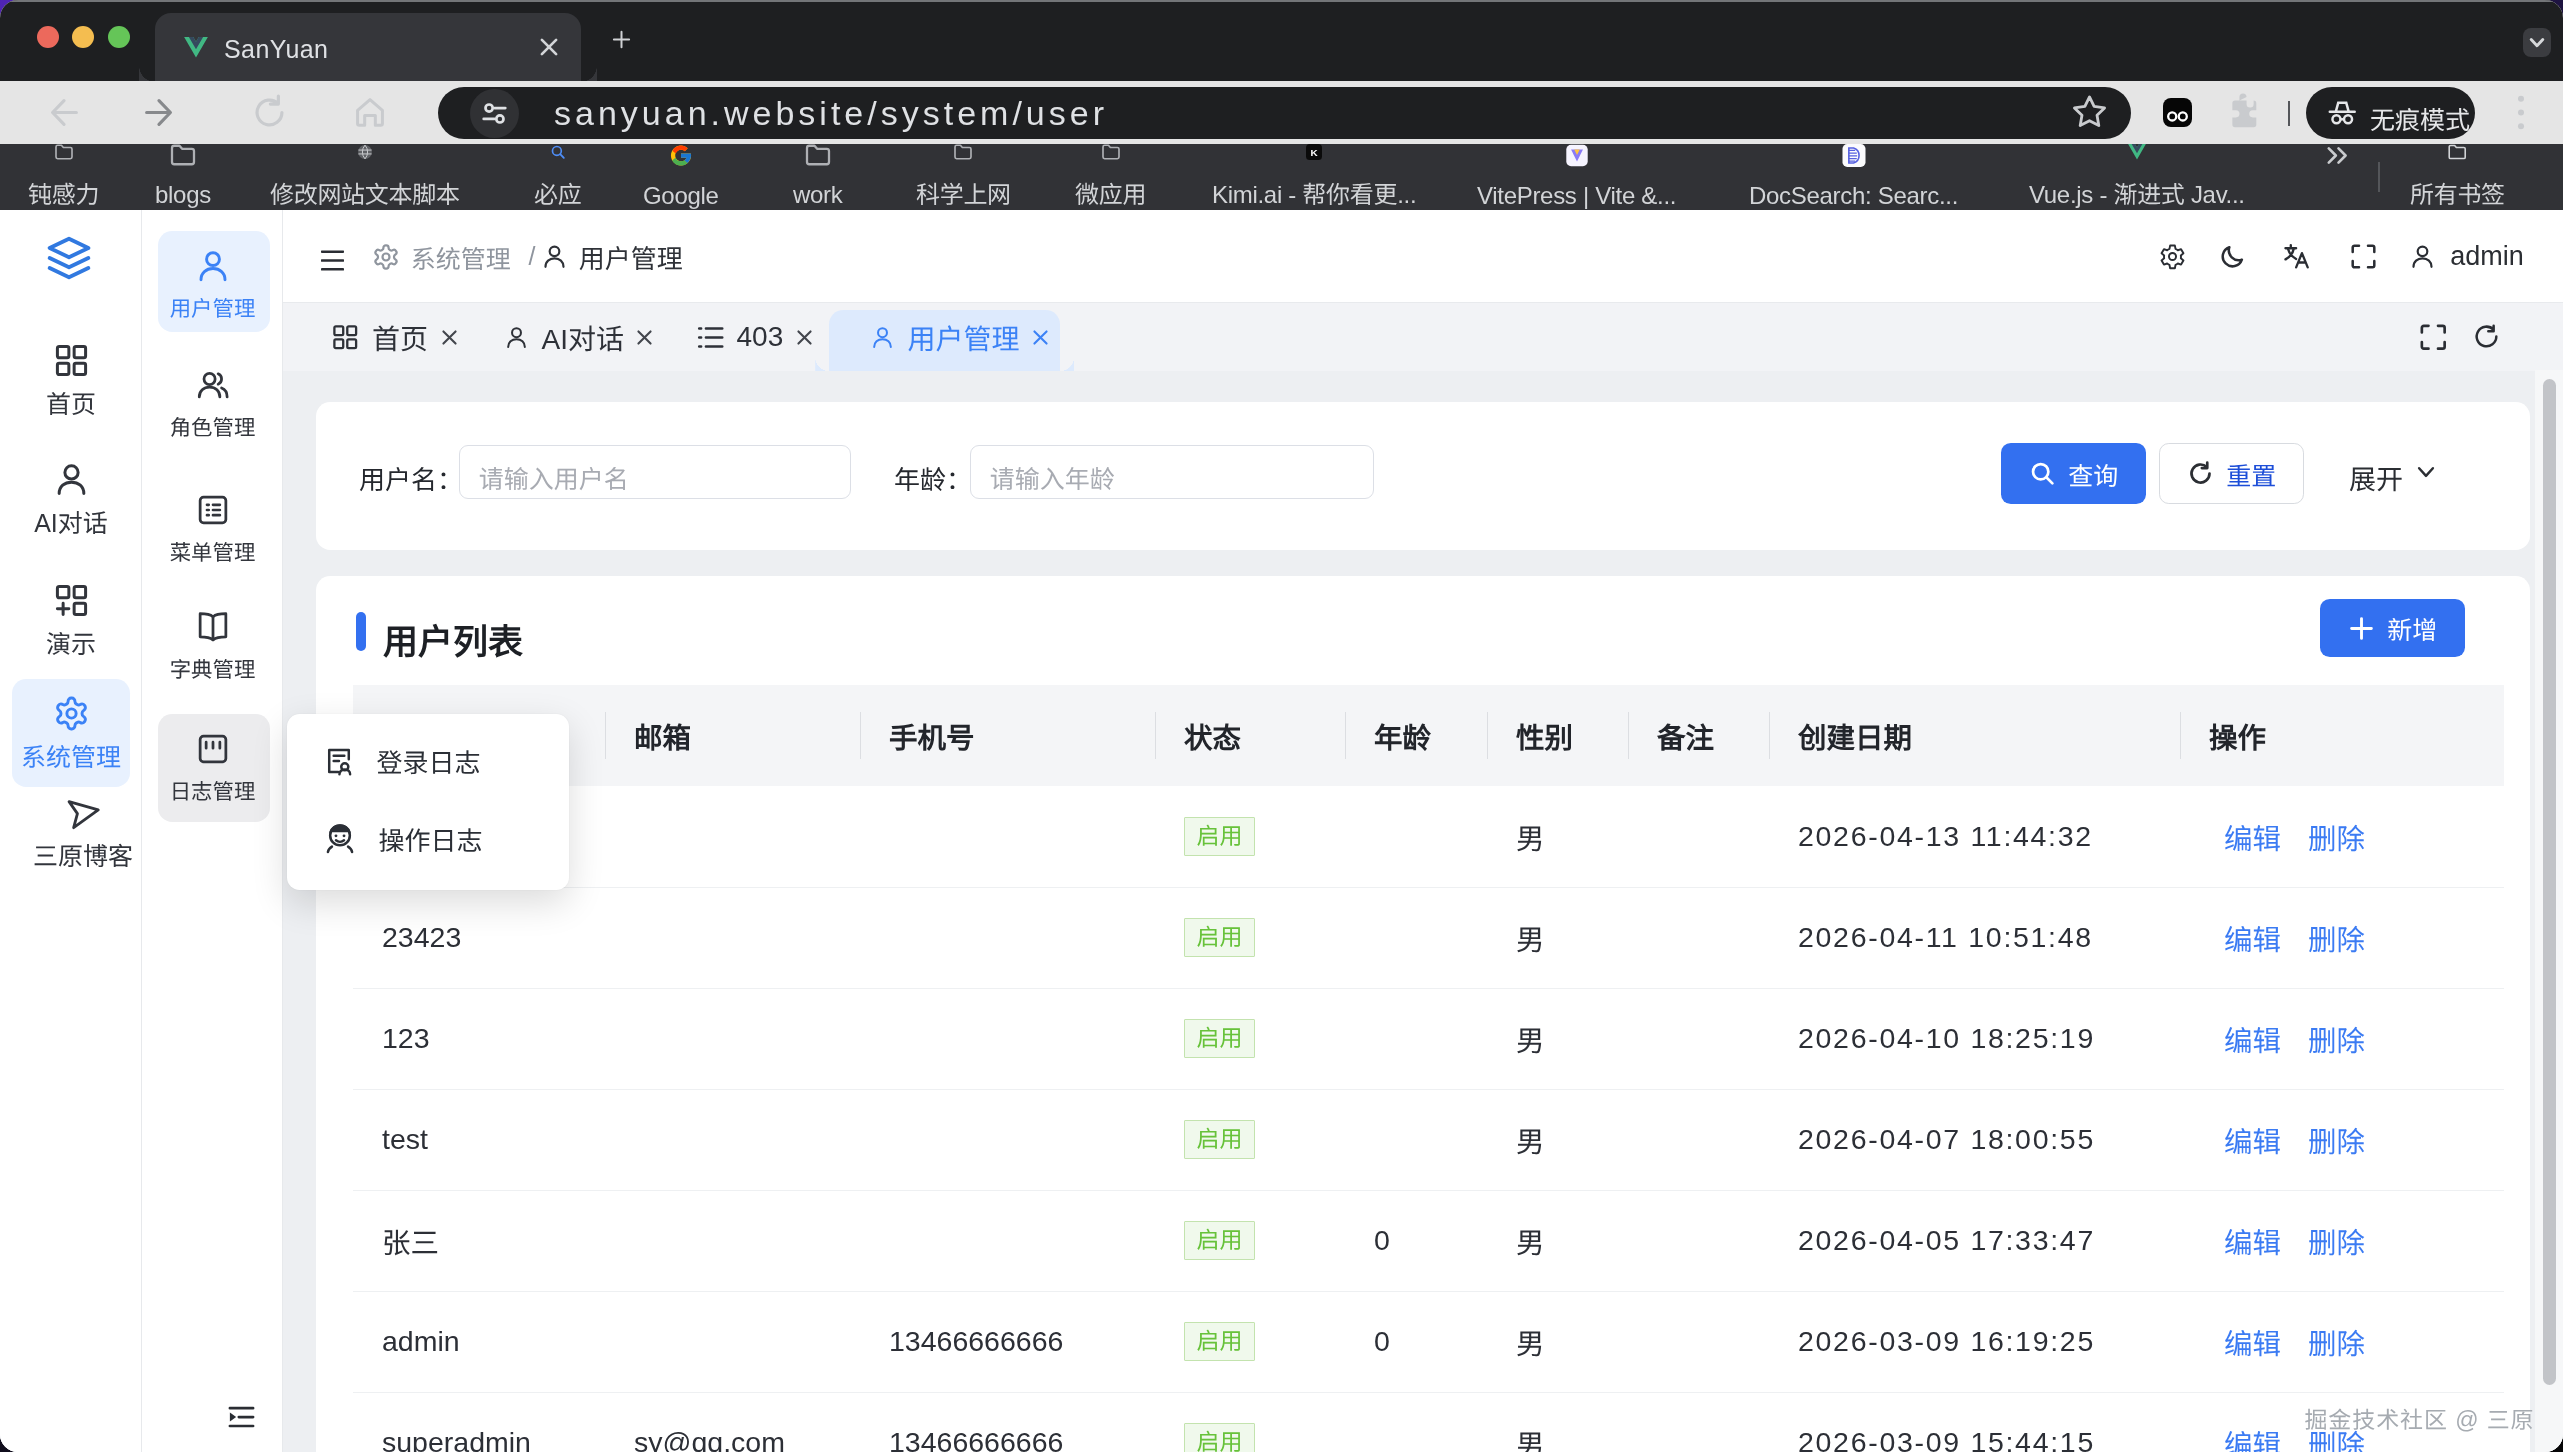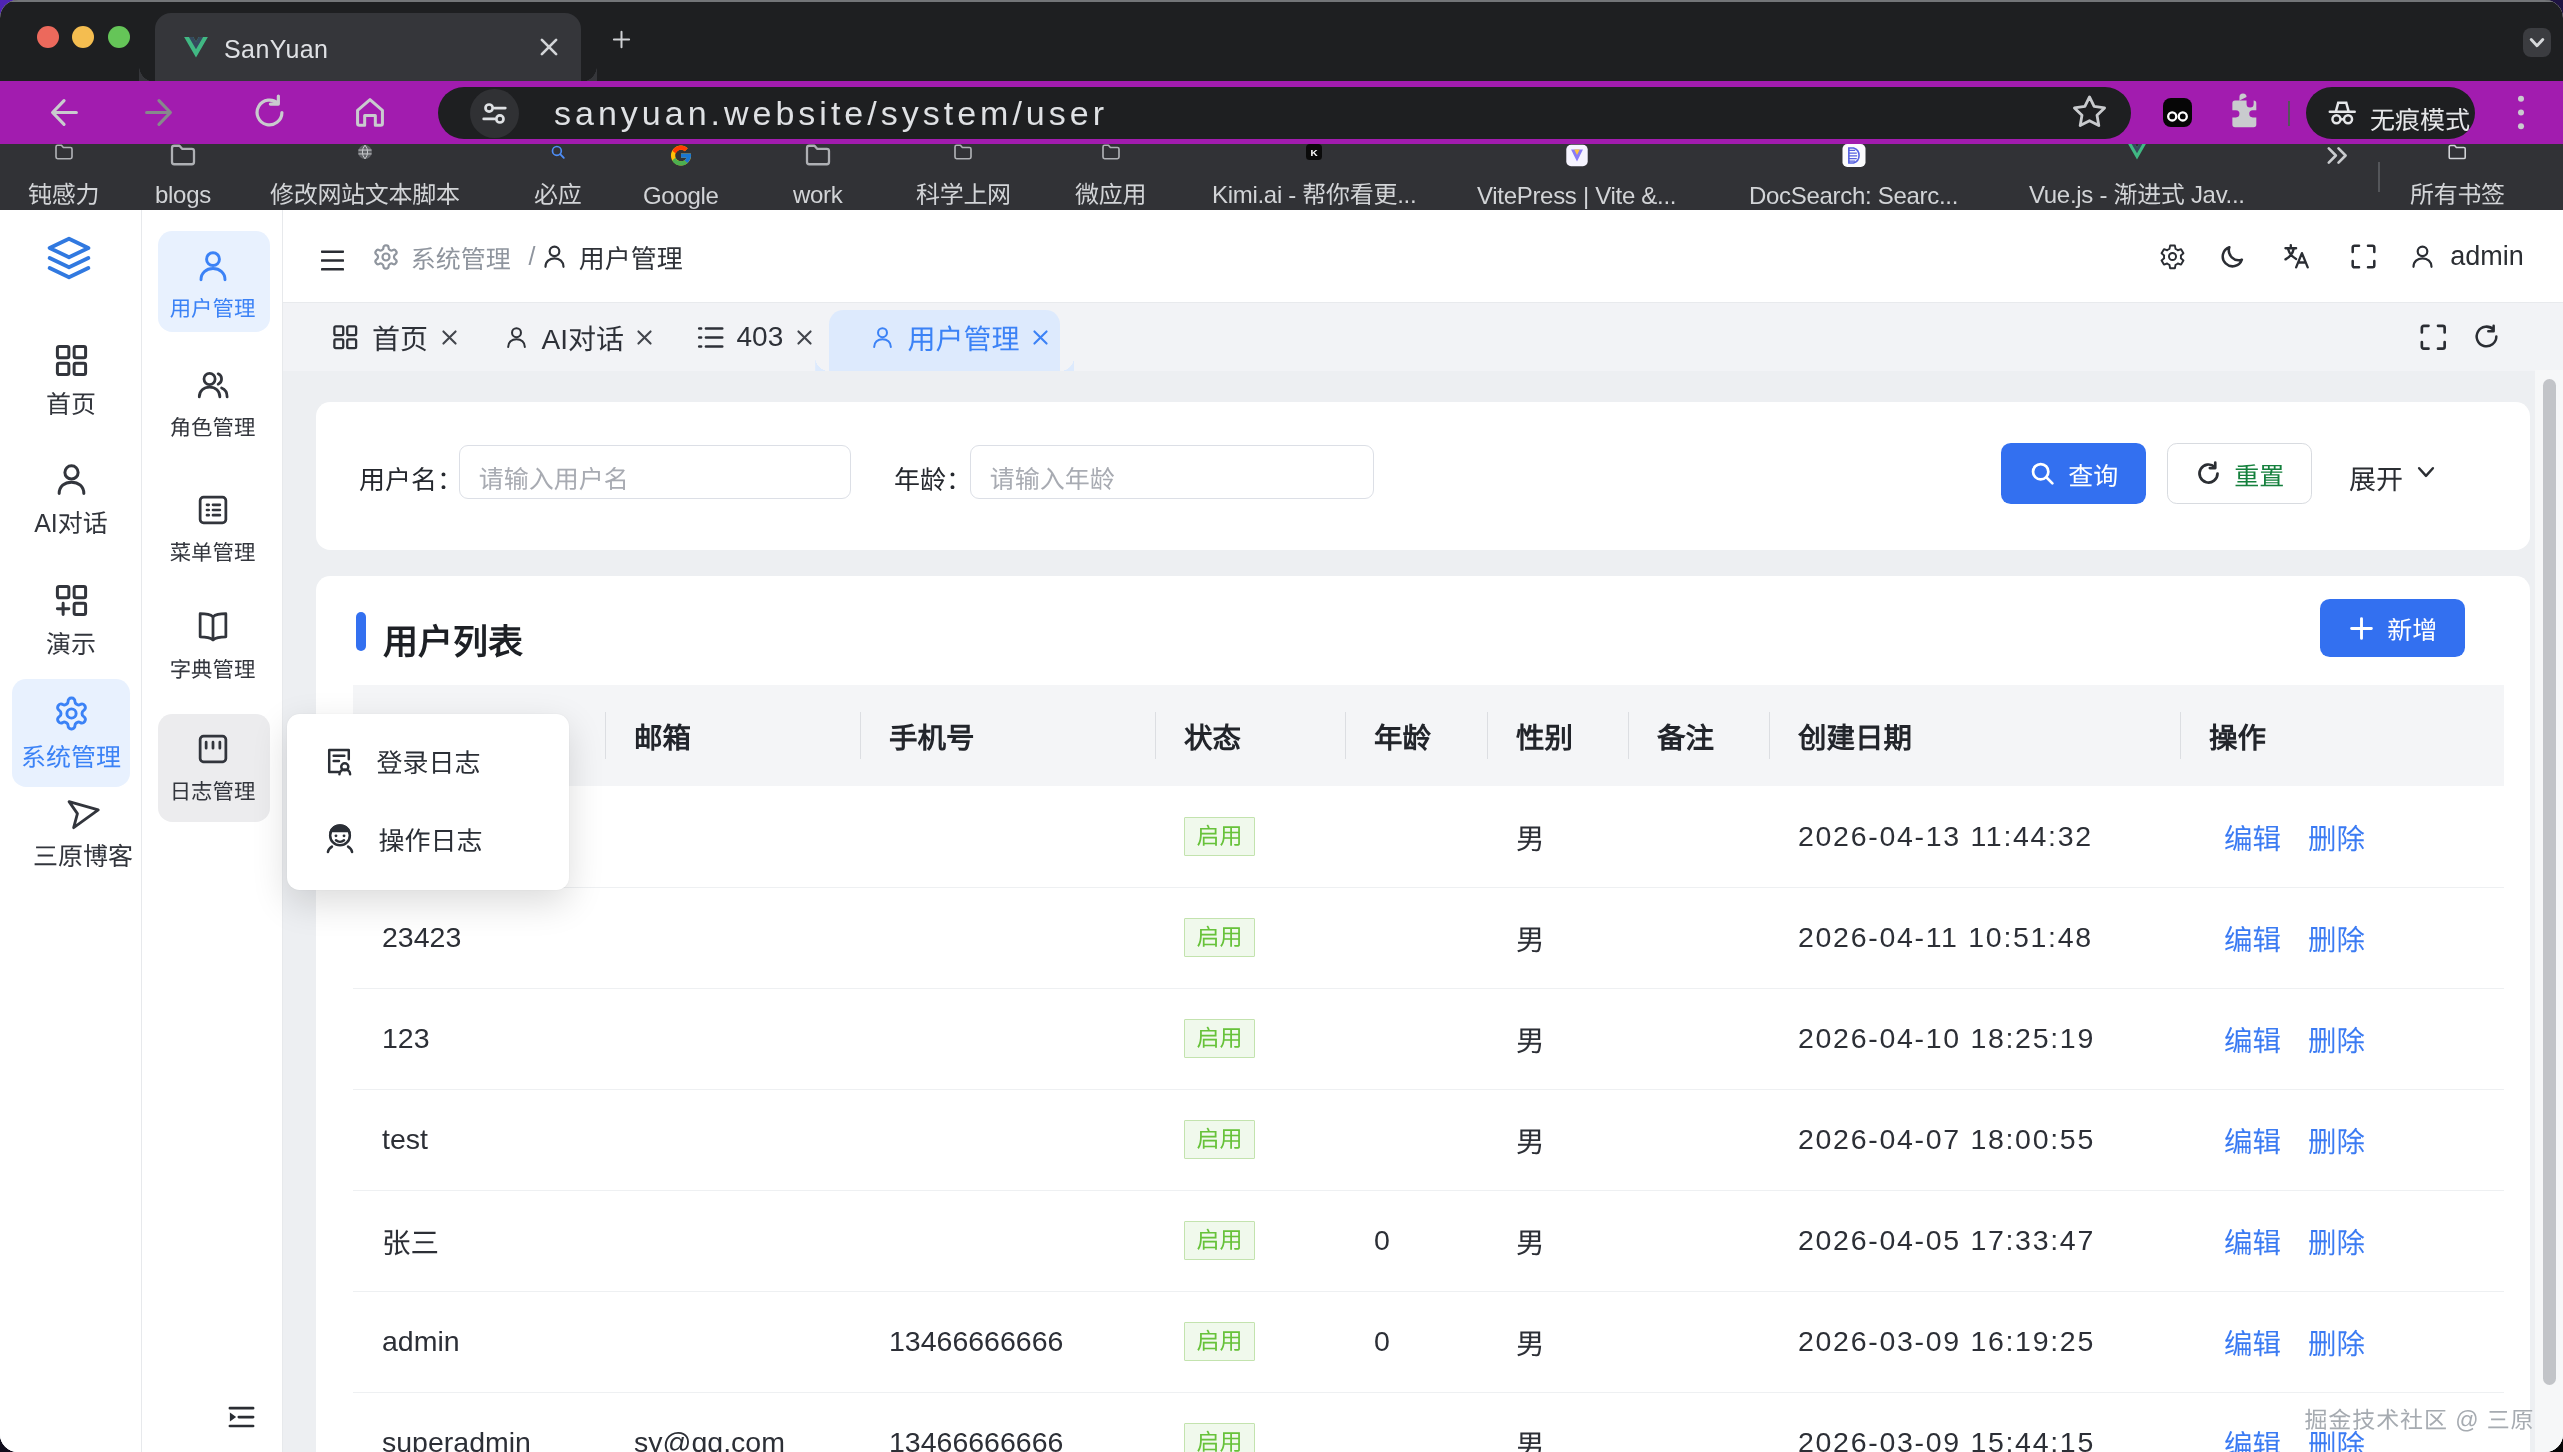--- a/index.html
+++ b/index.html
@@ -18,21 +18,21 @@
   .tab-active { position:absolute; left:155px; top:12.5px; width:426px; height:69px; background:#35363a; border-radius:16px 16px 0 0; }
   .tab-active::before, .tab-active::after { content:""; position:absolute; bottom:0; width:16px; height:16px; background:radial-gradient(circle at 0 0, transparent 15.6px, #35363a 16px); }
   .tab-active::before { left:-16px; transform:scaleX(-1); }
   .tab-active::after { right:-16px; }
   .tab-title { position:absolute; left:69px; top:22px; font-size:25px; color:#dfe1e4; letter-spacing:0.4px; }
   .tab-x { position:absolute; right:16px; top:18.7px; width:32px; height:32px; color:#d3d5d8; font-size:27px; line-height:32px; text-align:center; }
   .vue-logo { position:absolute; left:28.5px; top:24px; }
   .newtab { position:absolute; left:608px; top:26px; width:27px; height:27px; color:#cfd1d4; }
   .chev-btn { position:absolute; right:12.5px; top:28px; width:28px; height:28.5px; background:#3b3c40; border-radius:8px; color:#d6d8da; }
 
-  .toolbar { position:absolute; left:0; top:81px; width:100%; height:63px; background:#a21caf; }
+  .toolbar { position:absolute; left:0; top:81px; width:100%; height:63px; background:#e5e5e5; }
   .tbi { position:absolute; top:0; height:63px; display:flex; align-items:center; justify-content:center; color:#c9cbce; }
   .urlpill { position:absolute; left:438px; top:6.2px; width:1693px; height:52px; border-radius:26px; background:#1e1f21; }
   .tunecirc { position:absolute; left:32px; top:1.8px; width:49px; height:49px; border-radius:50%; background:#303134; display:flex; align-items:center; justify-content:center; }
   .urltext { position:absolute; left:116px; top:7.1px; font-size:34px; color:#dfe1e4; letter-spacing:4px; }
   .incog-pill { position:absolute; left:2306px; top:6.2px; width:169px; height:52px; border-radius:26px; background:#1e1f21; color:#e6e7e9; }
   .incog-pill .txt { position:absolute; left:64px; top:13.3px; font-size:25px; }
 
   .bookmarks { position:absolute; left:0; top:144px; width:100%; height:66px; background:#313236; }
   .bm { position:absolute; top:0; height:66px; display:flex; align-items:center; gap:15px; color:#d2d4d7; font-size:24px; letter-spacing:-0.3px; white-space:nowrap;flex-direction:column; }
 
@@ -61,21 +61,21 @@
   .content { position:absolute; left:283px; top:160px; width:2280px; height:1082px; }
   .card { position:absolute; background:#fff; border-radius:14.2px; }
   .searchcard { left:33px; top:32px; width:2214px; height:148px; }
   .tablecard { left:33px; top:206px; width:2214px; height:1068px; border-radius:14.2px 14.2px 0 0; }
 
   .flabel { position:absolute; top:57px; font-size:26px; color:#25282e; }
   .finput { position:absolute; height:54px; border:1.8px solid #dcdfe6; border-radius:9px; background:#fff; }
   .finput .ph { position:absolute; left:18.7px; top:12.5px; font-size:25px; color:#a8abb2; }
   .btn { position:absolute; height:61px; border-radius:9.8px; display:flex; align-items:center; justify-content:center; gap:12.5px; font-size:25px; }
   .btn-blue { background:#3370f0; color:#fff; }
-  .btn-plain { background:#fff; border:1.8px solid #d8dbe0; color:#15803d;margin-left:8px; }
+  .btn-plain { background:#fff; border:1.8px solid #d8dbe0; color:#1d4ed8; }
 
   .ttl-bar { position:absolute; left:40px; top:36px; width:9.8px; height:39px; background:#3370f0; border-radius:5.3px; }
   .ttl { position:absolute; left:67px; top:37px; font-size:35px; font-weight:bold; color:#1d2025; }
 
   table.el { position:absolute; left:37px; top:109px; width:2150px; border-collapse:collapse; table-layout:fixed; font-size:28.5px; color:#2c2f36; }
   table.el th { height:101px; background:#f4f5f7; font-weight:600; color:#22252b; text-align:left; padding:0 0 0 29px; position:relative; }
   table.el th .sep { position:absolute; left:0; top:27px; width:0.9px; height:47px; background:#dcdee2; }
   table.el td { height:101px; border-bottom:0.9px solid #eef0f2; padding:0 0 0 29px; background:#fff; }
   table.el td:last-child { padding-left:44px; }
   .tag { display:inline-block; padding:6.2px 11.6px; border:0.9px solid #c3e3ae; background:#f0f9ec; color:#67c23a; border-radius:1px; font-size:23px; line-height:25px; }

